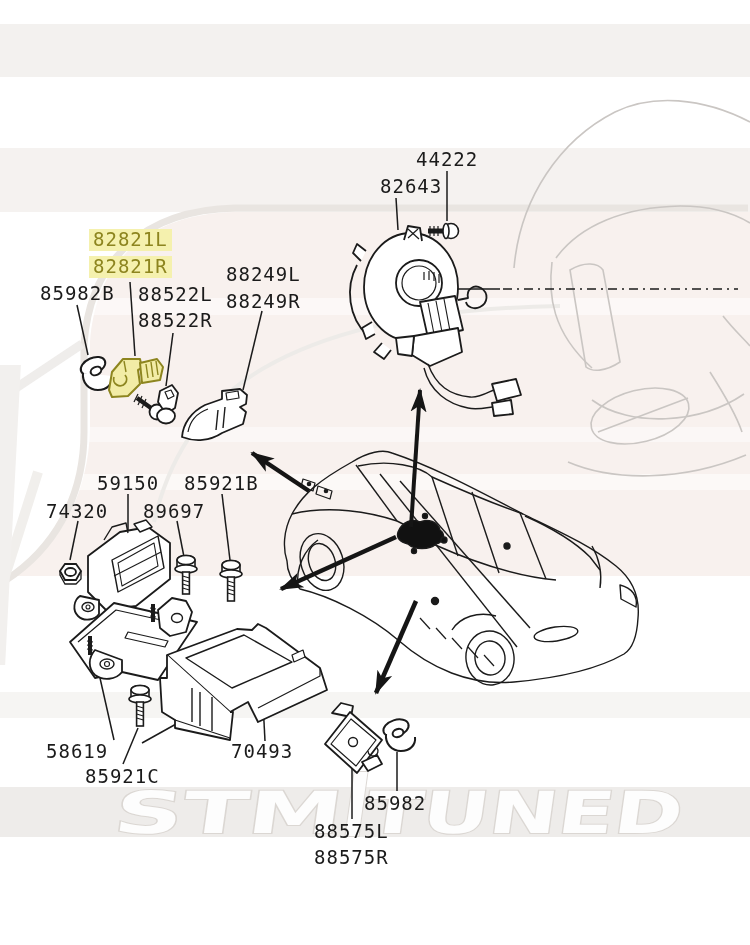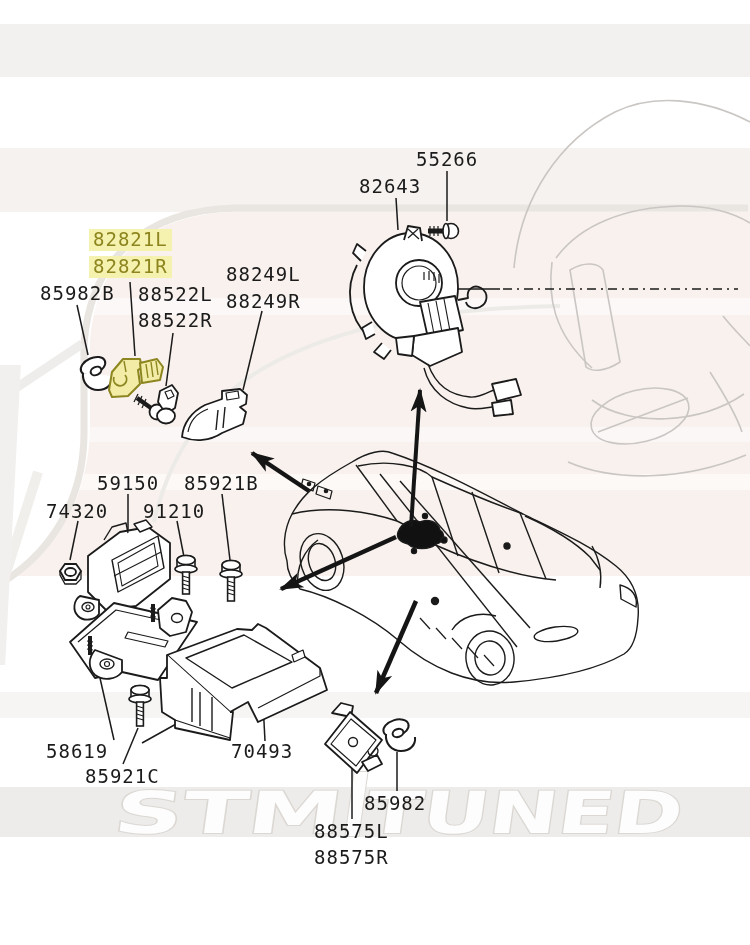--- a/index.html
+++ b/index.html
@@ -294,32 +294,32 @@
     <path d="M 368,751 A 5 5 0 1 0 377,748" fill="none" stroke-width="1.3"></path>
   </g>
 
   <g fill="#ffffff" stroke="#1b1b1b" stroke-width="2">
     <ellipse cx="396" cy="728" rx="13" ry="8" transform="rotate(-18 396 728)"></ellipse>
     <path d="M 386,734 C 385,744 392,751 401,751 C 410,751 416,745 415,737"></path>
     <ellipse cx="398" cy="733" rx="5.5" ry="4" transform="rotate(-18 398 733)"></ellipse>
   </g>
 </svg>
 
-  <div class="plabel" style="left:416px;top:149px">55266</div>
-  <div class="plabel" style="left:359px;top:176px">82643</div>
+  <div class="plabel" style="left:416px;top:149px">44222</div>
+  <div class="plabel" style="left:380px;top:176px">82643</div>
   <div class="plabel hl" style="left:89px;top:229px">82821L</div>
   <div class="plabel hl" style="left:89px;top:256px">82821R</div>
   <div class="plabel" style="left:40px;top:283px">85982B</div>
   <div class="plabel" style="left:138px;top:284px">88522L</div>
   <div class="plabel" style="left:138px;top:310px">88522R</div>
   <div class="plabel" style="left:226px;top:264px">88249L</div>
   <div class="plabel" style="left:226px;top:291px">88249R</div>
   <div class="plabel" style="left:97px;top:473px">59150</div>
   <div class="plabel" style="left:184px;top:473px">85921B</div>
   <div class="plabel" style="left:46px;top:501px">74320</div>
-  <div class="plabel" style="left:143px;top:501px">91210</div>
+  <div class="plabel" style="left:143px;top:501px">89697</div>
   <div class="plabel" style="left:46px;top:741px">58619</div>
   <div class="plabel" style="left:85px;top:766px">85921C</div>
   <div class="plabel" style="left:231px;top:741px">70493</div>
   <div class="plabel" style="left:364px;top:793px">85982</div>
   <div class="plabel" style="left:314px;top:821px">88575L</div>
   <div class="plabel" style="left:314px;top:847px">88575R</div>
 </div>
 
 </body></html>

